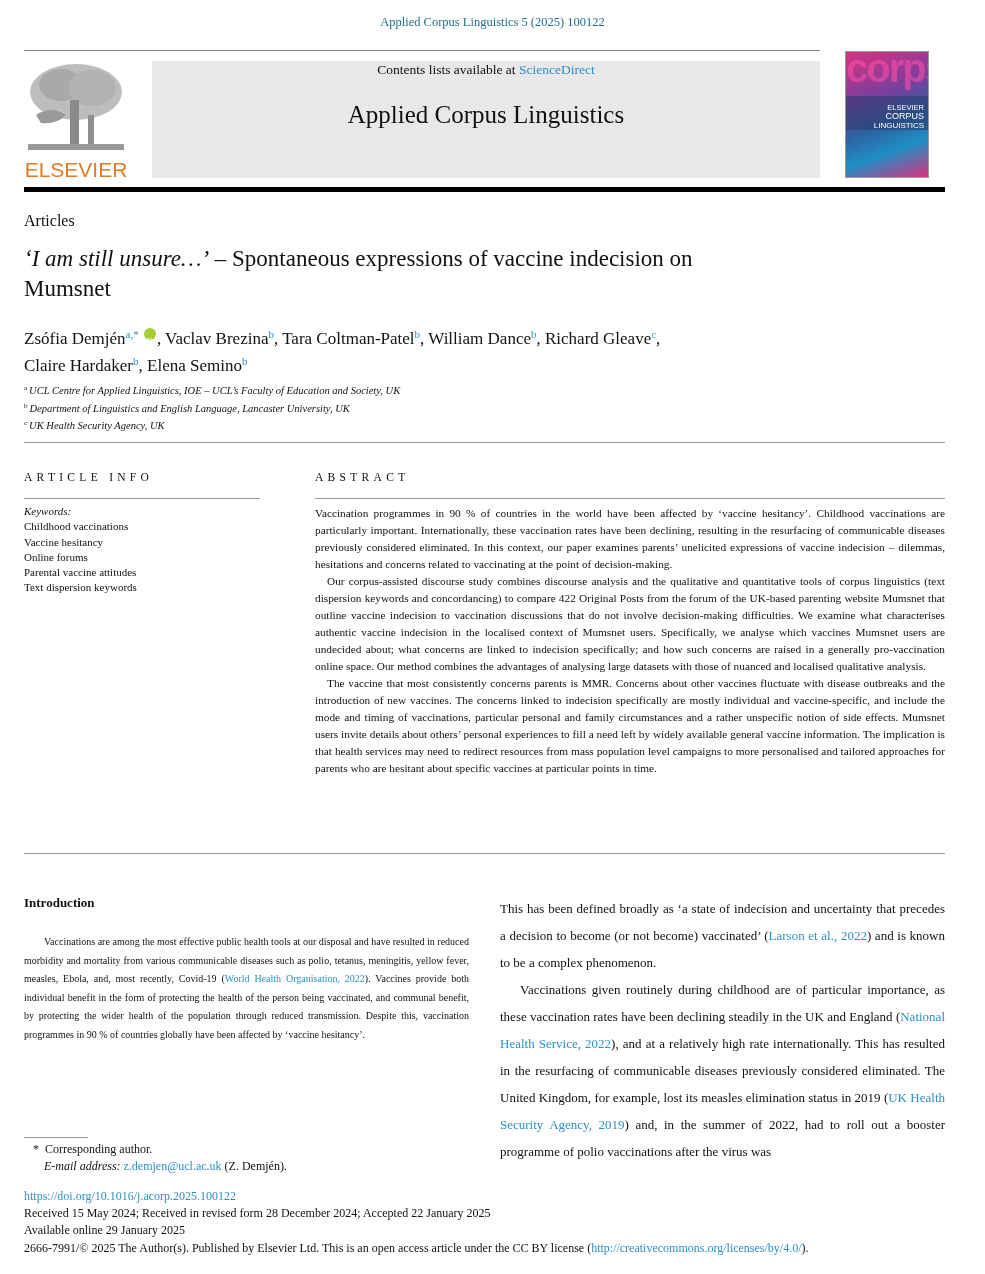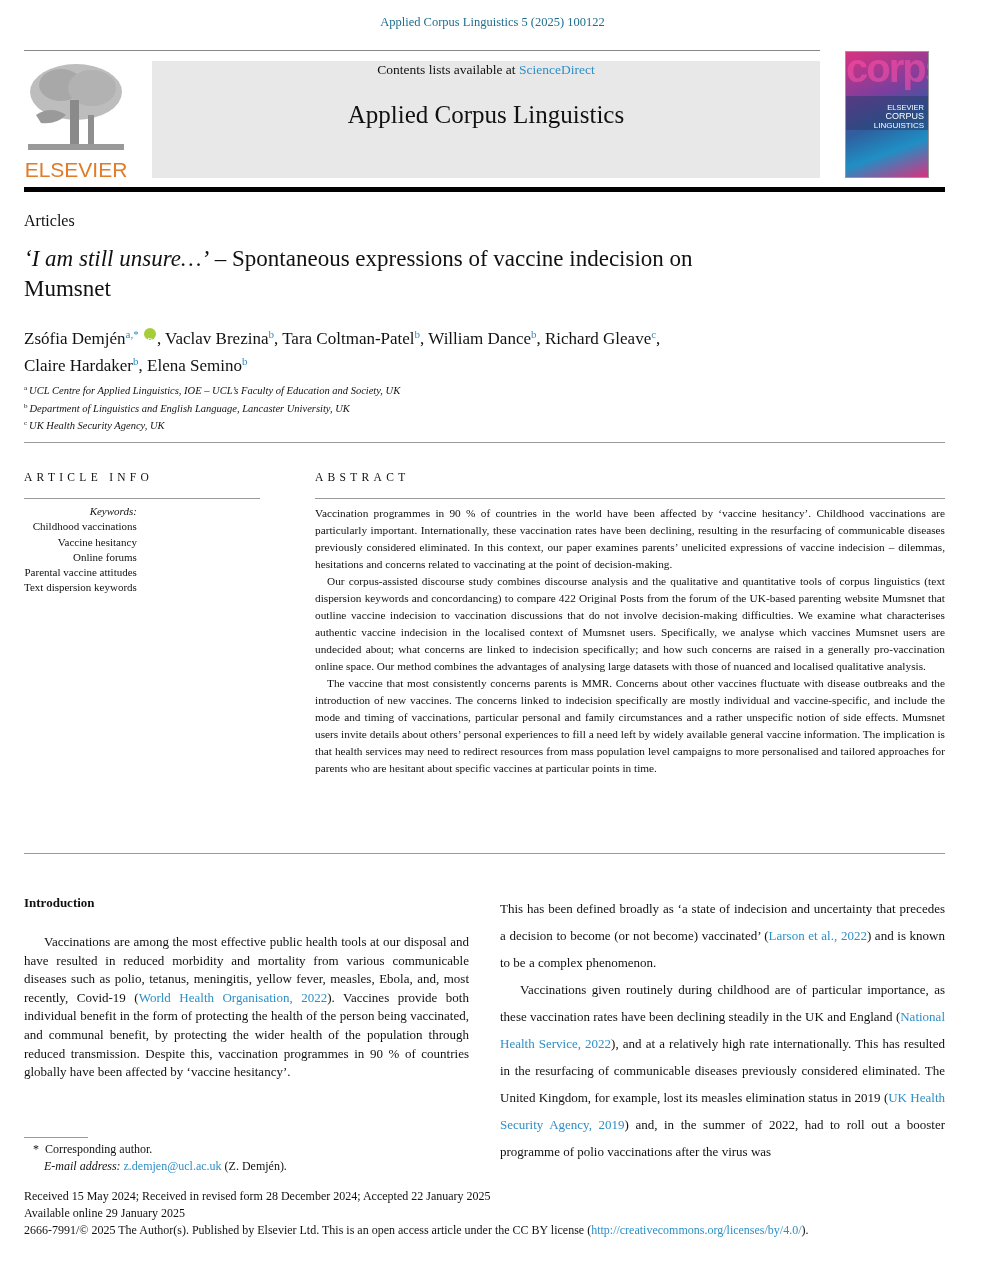--- a/index.html
+++ b/index.html
@@ -41,31 +41,31 @@
   .affiliations sup { font-style: normal; font-size: 7px; vertical-align: 4px; margin-right: 2px; }
 
   .rule-1 { position: absolute; top: 442px; left: 24px; width: 921px; height: 1px; background: #999; }
 
   .spaced-heading { font-size: 11.5px; letter-spacing: 4.3px; }
   .article-info-heading { position: absolute; top: 471px; left: 24px; }
   .abstract-heading { position: absolute; top: 471px; left: 315px; }
   .rule-info { position: absolute; top: 498px; left: 24px; width: 236px; height: 1px; background: #999; }
   .rule-abstract { position: absolute; top: 498px; left: 315px; width: 630px; height: 1px; background: #999; }
 
-  .keywords { position: absolute; top: 504px; left: 24px; font-size: 11px; line-height: 15.3px; text-align: right; }
+  .keywords { position: absolute; top: 504px; left: 24px; font-size: 11px; line-height: 15.3px; }
   .keywords .kw-label { font-style: italic; }
 
   .abstract-body { position: absolute; top: 505px; left: 315px; width: 630px; font-size: 11.3px; line-height: 17px; text-align: justify; }
   .abstract-body p { text-indent: 0; }
   .abstract-body p + p { text-indent: 12px; }
 
   .rule-2 { position: absolute; top: 853px; left: 24px; width: 921px; height: 1px; background: #999; }
 
   .intro-heading { position: absolute; top: 895px; left: 24px; font-size: 13px; font-weight: bold; }
-  .col-left { position: absolute; top: 933px; left: 24px; width: 445px; font-size: 13px; line-height: 18.6px; text-align: justify; }
+  .col-left { position: absolute; top: 933px; left: 24px; width: 445px; font-size: 10px; line-height: 18.6px; text-align: justify; }
   .col-left p { text-indent: 20px; }
   .col-right { position: absolute; top: 895px; left: 500px; width: 445px; font-size: 13px; line-height: 27px; text-align: justify; }
   .col-right p + p { text-indent: 20px; }
 
   .footnote-rule { position: absolute; top: 1137px; left: 24px; width: 64px; height: 1px; background: #999; }
   .footnote { position: absolute; top: 1141px; left: 33px; font-size: 12px; line-height: 17px; }
   .footnote .fn-label { font-style: italic; }
 
   .doi-block { position: absolute; top: 1188px; left: 24px; font-size: 12px; line-height: 17.2px; }
 </style>
@@ -166,16 +166,17 @@
   <p><span>Vaccinations given routinely during childhood are of particular importance, as these vaccination rates have been declining steadily in the UK and England (</span><a class="link">National Health Service, 2022</a><span>), and at a relatively high rate internationally. This has resulted in the resurfacing of communicable diseases previously considered eliminated. The United Kingdom, for example, lost its measles elimination status in 2019 (</span><a class="link">UK Health Security Agency, 2019</a><span>) and, in the summer of 2022, had to roll out a booster programme of polio vaccinations after the virus was</span></p>
 </div>
 
 <div class="footnote-rule"></div>
 <div class="footnote">
   <div><span>*</span>&nbsp; <span>Corresponding author.</span></div>
   <div style="padding-left:11px;"><span class="fn-label">E-mail address:</span> <a class="link">z.demjen@ucl.ac.uk</a><span> (Z. Demjén).</span></div>
 </div>
 
 <div class="doi-block">
+  <div><a class="link">https://doi.org/10.1016/j.acorp.2025.100122</a></div>
   <div>Received 15 May 2024; Received in revised form 28 December 2024; Accepted 22 January 2025</div>
   <div>Available online 29 January 2025</div>
   <div><span>2666-7991/© 2025 The Author(s). Published by Elsevier Ltd. This is an open access article under the CC BY license (</span><a class="link">http://creativecommons.org/licenses/by/4.0/</a><span>).</span></div>
 </div>
 
 </body></html>

